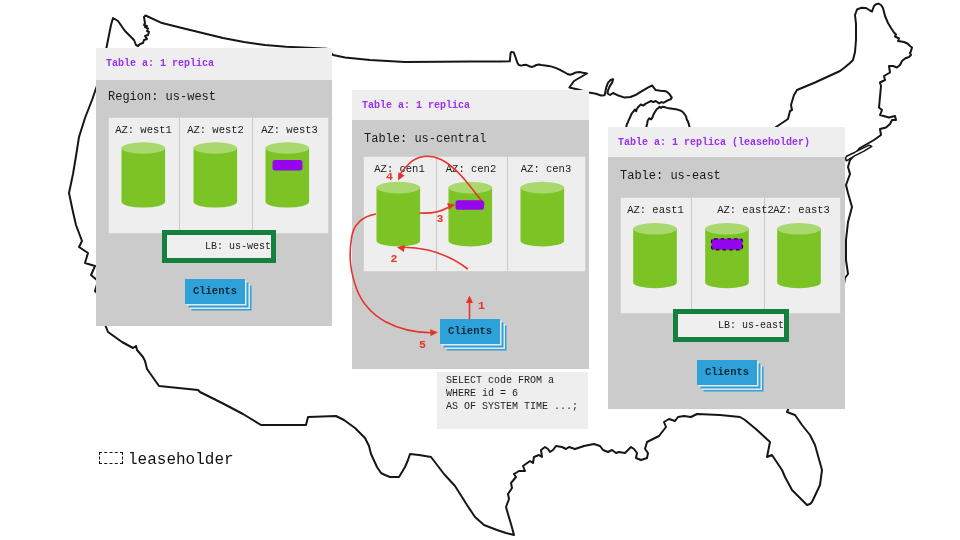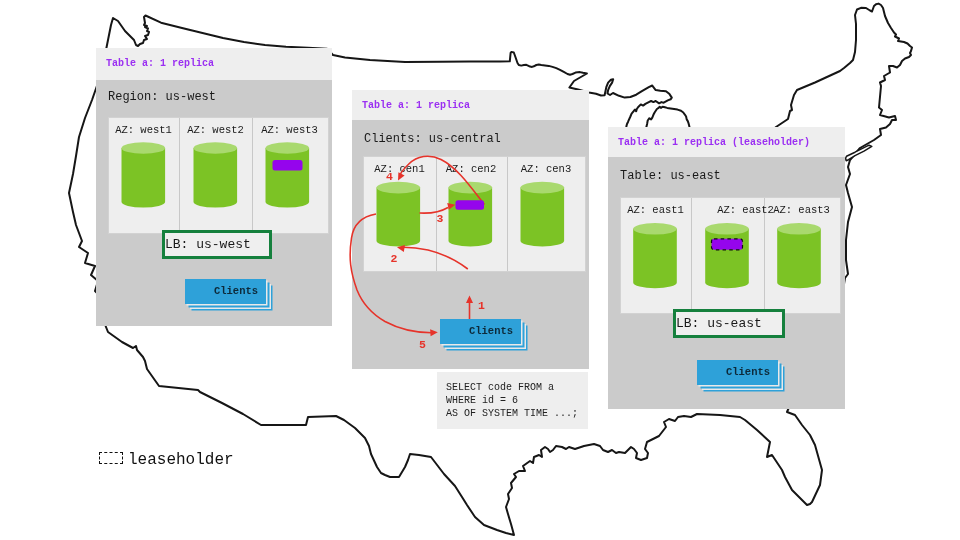--- a/index.html
+++ b/index.html
@@ -5,27 +5,27 @@
   font-family:"Liberation Mono",monospace;}
 .abs{position:absolute;}
 .panel{position:absolute;background:#cbcbcb;}
 .phead{position:absolute;left:0;top:0;width:100%;background:#eeeeee;
   color:#9b2ff2;font-weight:bold;font-size:10px;}
 .phead span{position:absolute;left:10px;top:10px;line-height:12px;}
 .region{position:absolute;font-size:12px;color:#1a1a1a;}
 .azbox{position:absolute;background:#eeeeee;border:1px solid #d2d2d2;}
 .azdiv{position:absolute;top:0;width:1px;height:100%;background:#c8c8c8;}
 .azlab{position:absolute;font-size:10.5px;color:#1a1a1a;text-align:center;}
-.lb{position:absolute;background:#efefef;border:3px solid #15803d;font-size:13px;
-  color:#1a1a1a;text-align:left;}
+.lb{position:absolute;background:#efefef;border:5px solid #15803d;font-size:10px;
+  color:#1a1a1a;text-align:right;}
 .clients{position:absolute;width:60px;height:25px;background:#2ea1d9;
   box-shadow:1.5px 1.5px 0 #e9e9e9,3.5px 3.5px 0 #2ea1d9,5px 5px 0 #e9e9e9,6.5px 6.5px 0 #2ea1d9;
-  color:#0d2a3a;font-weight:bold;font-size:10.5px;text-align:center;line-height:25px;padding-left:21px;}
+  color:#0d2a3a;font-weight:bold;font-size:10.5px;text-align:center;line-height:25px;}
 .sqlbox{position:absolute;left:437px;top:372px;width:151px;height:57px;background:#eeeeee;
-  font-size:10px;line-height:13px;color:#222;padding:9px 0 0 9px;box-sizing:border-box;white-space:pre;}
+  font-size:10px;line-height:13px;color:#222;padding:2px 0 0 9px;box-sizing:border-box;white-space:pre;}
 .legendbox{position:absolute;left:99px;top:451.5px;width:22px;height:10px;border:1.5px dashed #111;background:#fff;}
 .legendtext{position:absolute;left:128px;top:451px;font-size:16px;color:#111;}
 </style></head>
 <body>
 <div id="page">
 <svg class="abs" width="960" height="540" viewBox="0 0 960 540" style="left:0;top:0">
 <path d="M113,18 L118,21 L125,31 L130,36 L134,40 L136,45 L138,46 L140,44 L143,43 L144,40 L147,39 L145,36 L148,35 L149,32 L147,31 L148,28.5 L145,27 L147,26 L144,25 L145,23 L144,17 L145.5,15.5 L161,22.7 L182,28 L202.5,33 L223,38 L244,42 L265,45 L286,46.7 L308,47.7 L327,48.7 L333,55 L345,57.5 L370,60 L405,62 L440,61.8 L470,61.5 L500,61.4 L509.8,61.3 L510.6,53 L511.5,51.9 L513.8,52.5 L515.6,57.5 L517.5,63 L518.8,65 L521.3,65.6 L523.8,65 L526.3,64.8 L528,65.6 L530,66.6 L532,66.9 L533.8,66.3 L536.3,65 L538.8,64.6 L541.3,65 L545,65.4 L548.8,65.9 L552.5,66.9 L556.3,68.1 L560,69.8 L563.8,71.9 L567.5,74 L570,74.8 L572.5,74 L575.5,72.6 L580,72.1 L583,72.8 L586.9,73.5 L574,81 L569.4,87.5 L578,89.5 L589,92.5 L596,93.8 L601,95.5 L604.6,95.3 L606.3,87.2 L608.1,82.6 L610.9,79.8 L613.2,79.2 L612.1,82.6 L609.8,86.1 L608.1,90.1 L607.5,93.5 L610,95 L613,93 L619,95.8 L624.7,97.6 L630.4,97 L636.2,94.7 L641.9,91.2 L648.8,87.2 L652.3,85.5 L653.4,87.2 L655.7,90.1 L660.3,90.7 L666,91.2 L669.5,94.1 L671.8,97.6 L670.6,99.3 L667.8,100.4 L663.7,102.7 L661.4,102.1 L659.1,103.3 L655.7,101 L653.4,102.1 L651.1,101 L648.8,102.1 L645.4,103.9 L643.1,105.6 L640.8,104.4 L638.5,106.7 L636.8,109 L636.2,111.3 L635,109.6 L633.9,110.8 L631.6,113.6 L630.4,116.5 L628.1,121.7 L627,124 L626.4,126.3 L626,131 L645.4,131 L647.1,124 L647.7,120.5 L649.4,118.2 L651.1,119.4 L652.3,117.6 L653.4,114.8 L654.6,112.5 L656.9,109 L658.6,107.9 L659.7,106.7 L660.9,107.9 L662.6,106.7 L664.9,107.3 L667.2,107.9 L670.6,108.4 L674.1,109 L677.5,109.6 L681,110.8 L683.3,112.5 L685,114.8 L686.1,116.5 L686.7,119.4 L687.8,121.1 L688.4,122.8 L689,125.1 L689.6,127.4 L690,131 L730,131 L773,130 L776,127 L788,119 L790,111 L792,110 L791,105 L794,95 L797,90 L815,82.5 L840,71 L844,68 L850,63 L853,60 L855,52 L856,40 L856,24 L855,15 L857,9.5 L861,7.8 L866,8 L870,10.5 L872,11.5 L874,6 L876,4.2 L878.5,3.6 L881,5 L883,8 L884,12 L885,16 L888,23 L891,28 L894,32.5 L896,34.5 L895,36.5 L899,38.5 L898,41 L904,42 L907.5,43.5 L910,46 L912,47.5 L911,51 L910,53 L911,55 L909,57 L905,58.5 L902,61 L900,65 L897,67.5 L893,66 L889,66 L890,72.5 L884,76 L885,80 L880,82.5 L881,86 L879,107.5 L882,110 L880,115 L889,117.5 L895,116 L896,120 L892,120 L890,124 L886,127.5 L880,129 L881,135 L874,140 L860,148 L850,160 L848,167 L850,174 L846,185 L848,193 L852,207 L848,222 L846,240 L846,260 L848,274 L845,278 L843,290 L835,310 L825,330 L815,350 L805,370 L797,390 L790,405 L787,412 L795,415 L802,425 L810,435 L815,445 L822,470 L820,485 L812,502 L810,504 L807,505 L792,490 L785,477 L782,470 L772,455 L767,457 L770,442 L757,430 L745,420 L740,417 L720,415 L697,414 L691,417 L684,416 L678,417 L675,421 L669,419 L664,422 L666,427 L659,436 L653,439 L647,442 L645,449 L648,453 L647,458 L641,460 L636,458 L637,453 L634,449 L631,447 L628,450 L625,453 L619,452 L616,453 L612,450 L608,452 L603,450 L600,446 L594,444 L584,446 L575,449 L569,447 L566,449 L562,447 L556,446 L553,450 L550,452 L548,449 L545,447 L541,450 L542,457 L539,455 L534,457 L533,463 L530,461 L523,466 L525,471 L519,471 L514,474 L516,477 L511,483 L512,488 L508,494 L509,499 L506,507 L508,514 L511,524 L514,535 L506,533 L497,530 L484,525 L475,517 L467,505 L462,497 L455,486 L444,474 L431,457 L419,455 L410,454 L408,460 L405,467 L399,477 L390,477 L385,475 L381,473 L377,467 L371,454 L369,446 L365,438 L355,428 L344,420 L336,416 L308,417 L306,425 L261,425 L243,414 L222,403 L200,392 L198,390 L159,386 L147,369 L145,361 L143,357 L137,350 L136,346 L133,348 L122,342 L108,332 L104,322 L107,313 L98,307 L101,297 L95,291 L98,281 L91,275 L95,266 L85,263 L88,253 L79,247 L82,241 L76,225 L73,212 L69,193 L73,174 L76,156 L79,137 L85,118 L92,100 L99,80 L106,50 L111,25 Z" fill="#ffffff" stroke="#161616" stroke-width="2" stroke-linejoin="round"></path>
 <path d="M846.5,156.2 L855,152.2 L863,148.2 L869,145.2 L871.8,146.4 L864,151.2 L855,155.7 L848.5,159.7 L846.2,160.7 L845.6,158.2 Z" fill="#ffffff" stroke="#161616" stroke-width="1.5" stroke-linejoin="round"></path>
 </svg>
 
@@ -42,21 +42,21 @@
     <div class="azlab" style="left:143px;top:6px;width:76px">AZ: west3</div>
   </div>
   <div class="lb" style="left:66px;top:182px;width:104px;height:23px;line-height:23px">LB: us-west</div>
   <div class="clients" style="left:89px;top:231px">Clients</div>
 </div>
 
 <div class="panel" style="left:352px;top:90px;width:237px;height:279px">
   <div class="phead" style="height:30px">
         <span>Table a: 1 replica</span>
       </div>
-  <div class="region" style="left:12px;top:42px">Clients: us-central</div>
+  <div class="region" style="left:12px;top:42px">Table: us-central</div>
   <div class="azbox" style="left:10.5px;top:65.5px;width:221px;height:114px">
     <div class="azdiv" style="left:72px"></div>
         <div class="azdiv" style="left:143.5px"></div>
     <div class="azlab" style="left:0;top:6px;width:72px">AZ: cen1</div>
     <div class="azlab" style="left:72px;top:6px;width:71px">AZ: cen2</div>
     <div class="azlab" style="left:144px;top:6px;width:77px">AZ: cen3</div>
   </div>
   <div class="clients" style="left:88px;top:229px">Clients</div>
 </div>
 

